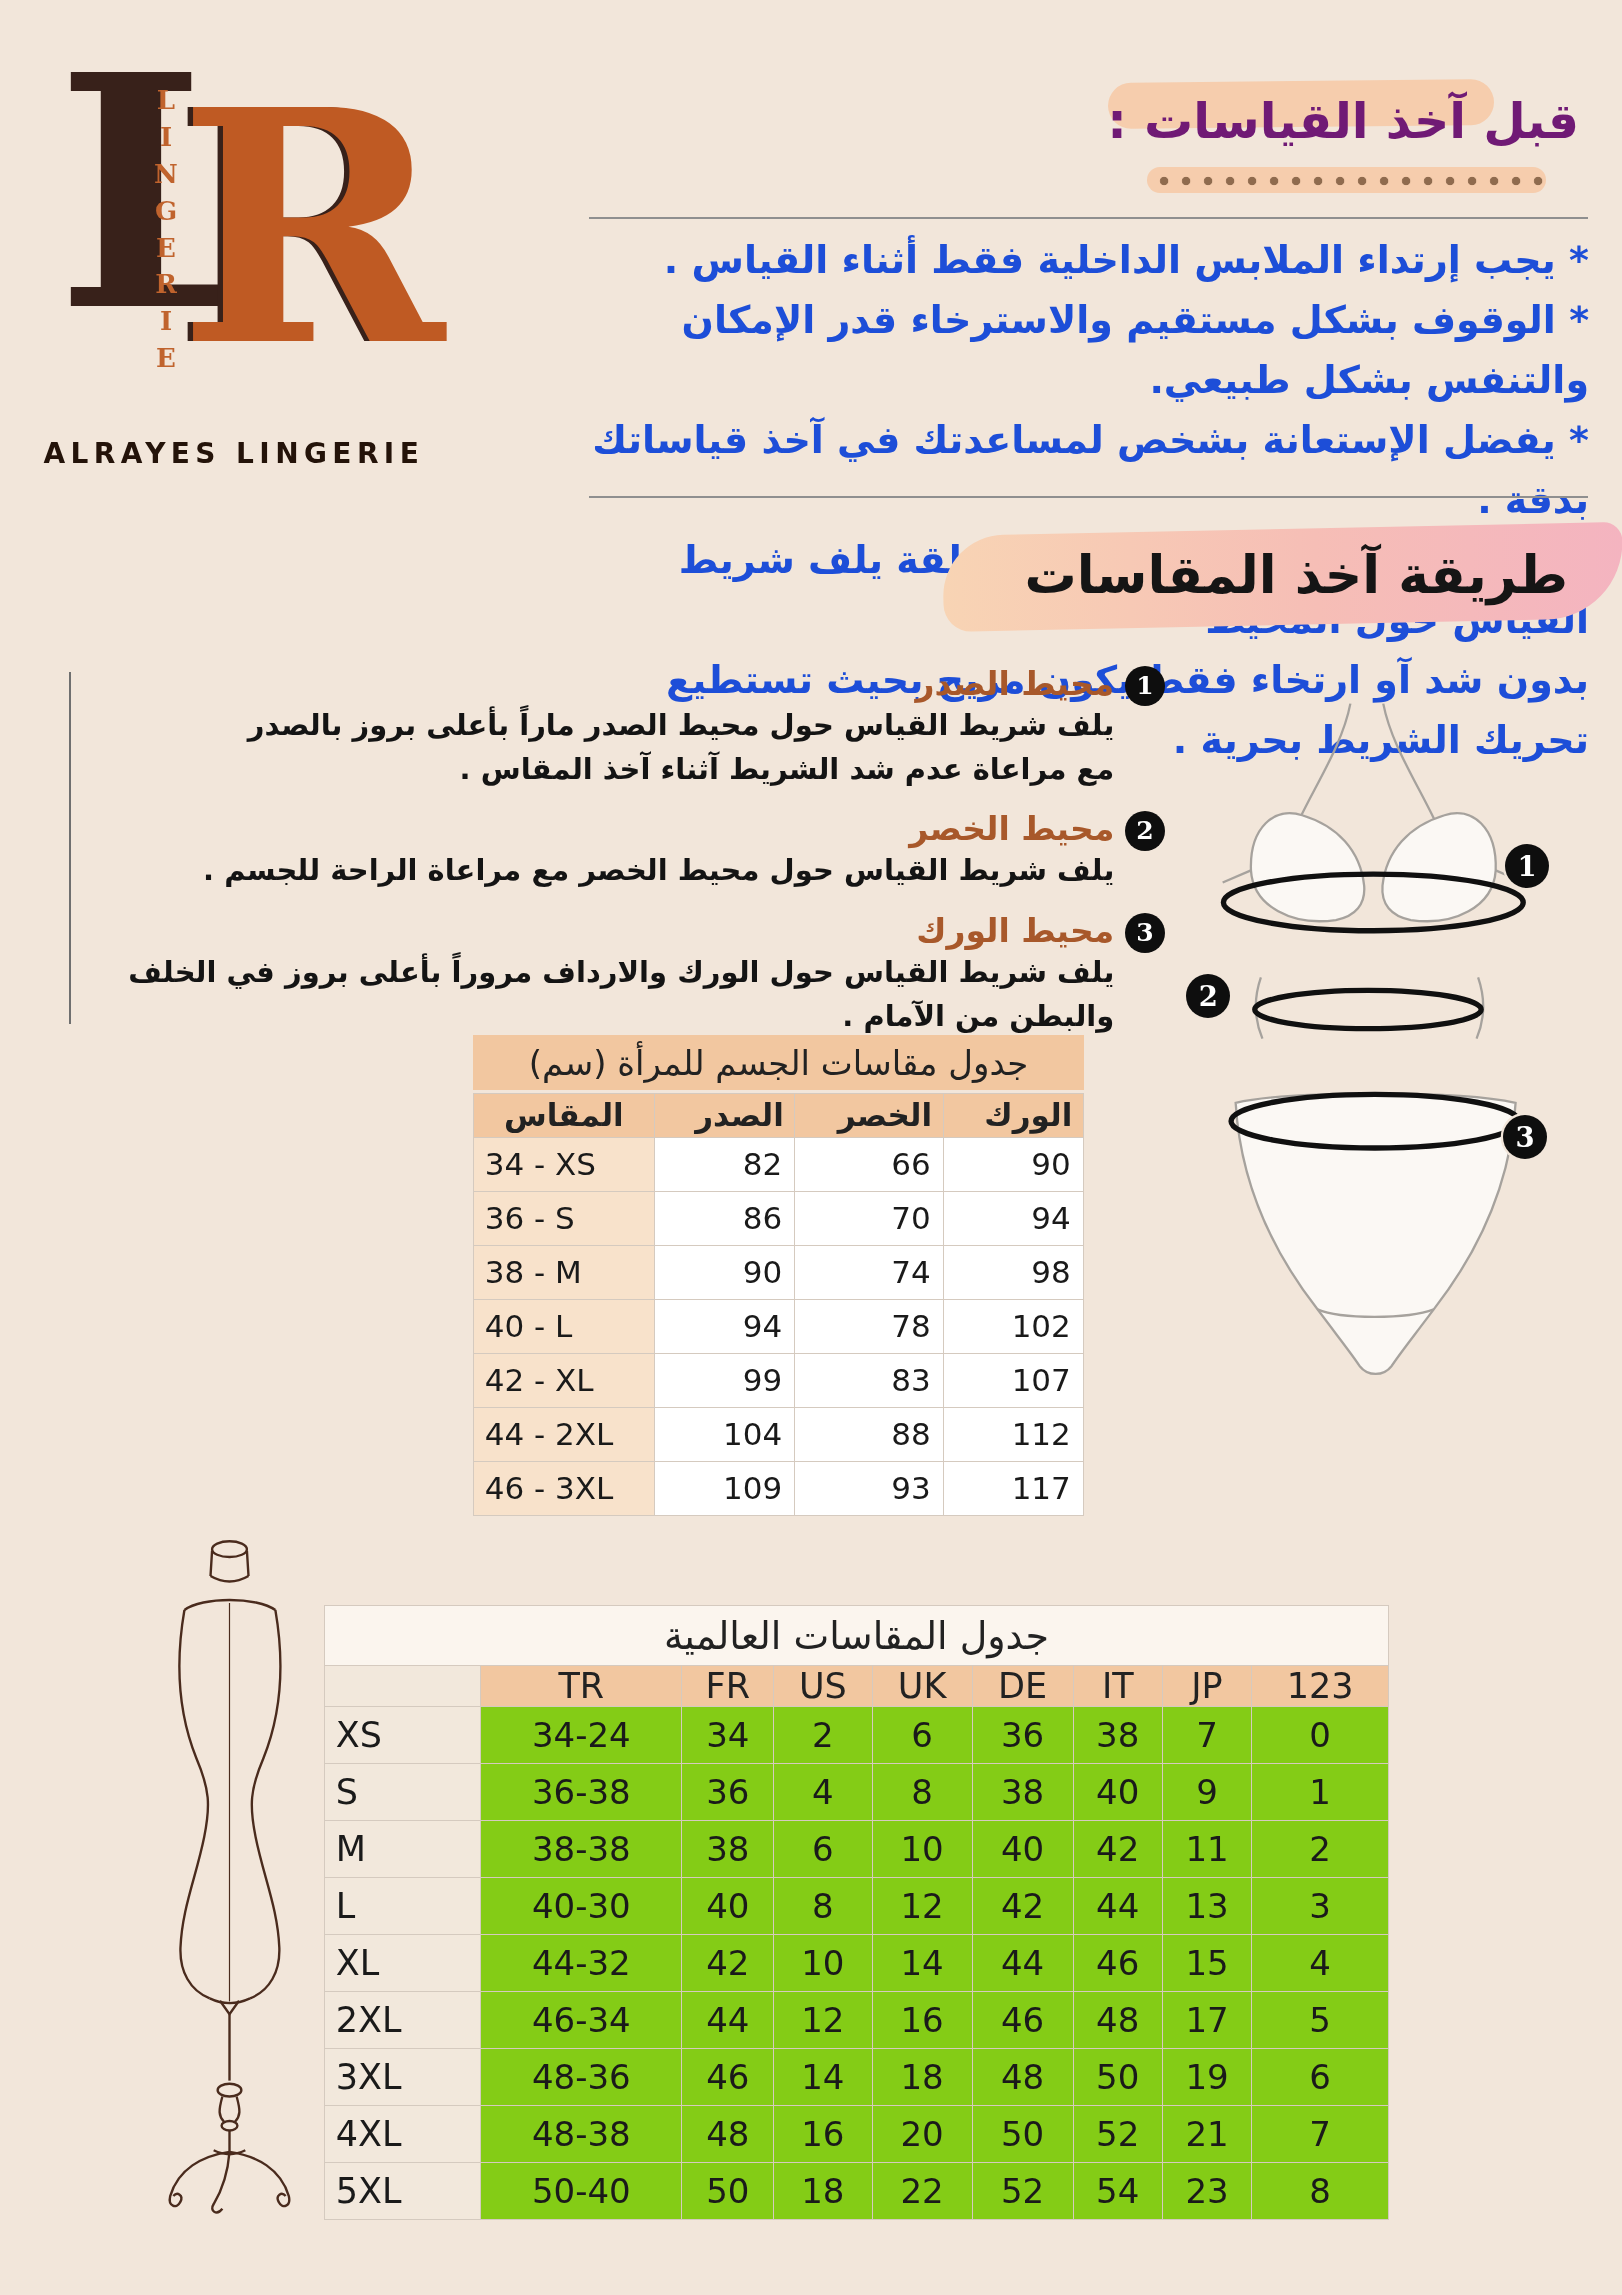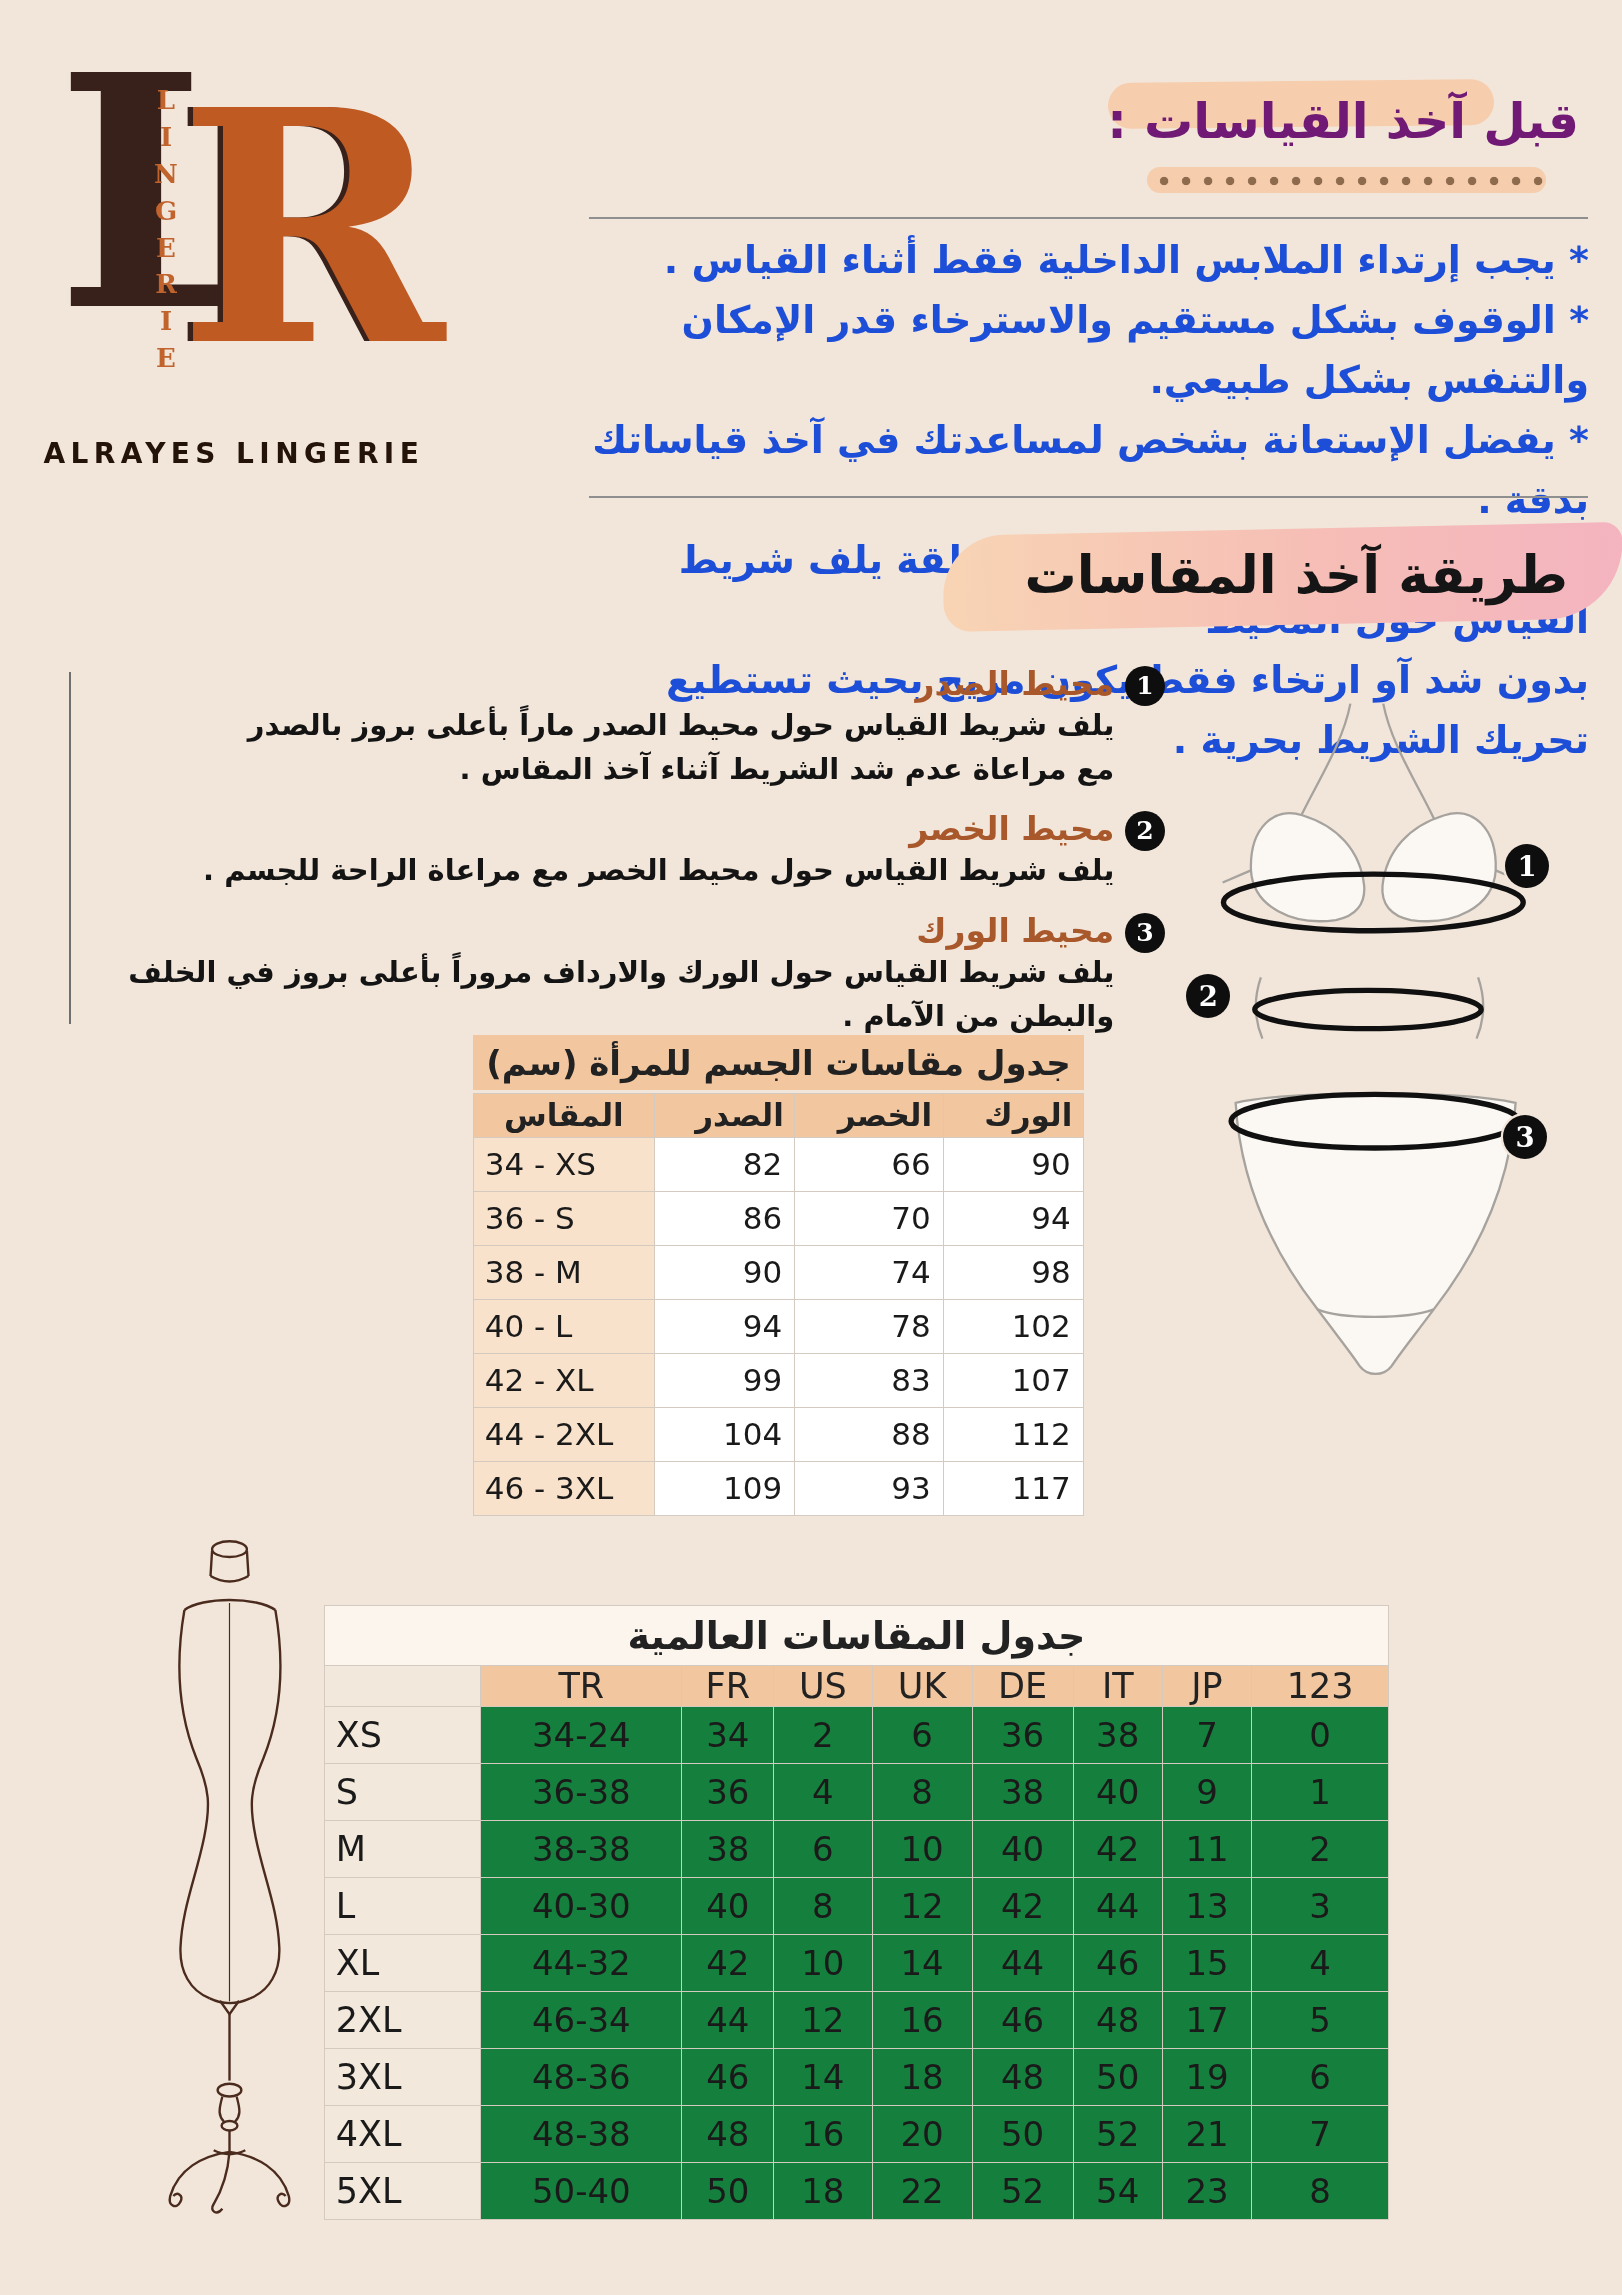--- a/index.html
+++ b/index.html
@@ -93,24 +93,24 @@
     font-family:"DejaVu Serif", serif; font-size:27.5px; font-weight:bold;
     box-shadow:0 0 0 2.3px #f2e6da;
   }
   .fig-badge.b1 { left:327px; top:171px; }
   .fig-badge.b2 { left:8.4px;  top:301px; }
   .fig-badge.b3 { left:325px; top:442px; }
 
   
   .table-block { position:absolute; }
   .tb-title {
-    background:#f2c7a0; color:#222; font-size:34px; font-weight:700;
+    background:#f2c7a0; color:#222; font-size:34px; font-weight:400;
     text-align:center; direction:rtl; padding:7.7px 0; margin-bottom:2.3px;
   }
-  table { border-collapse:collapse; width:100%; direction:ltr; background:#15803d; }
+  table { border-collapse:collapse; width:100%; direction:ltr; background:#84cc16; }
   th, td { border:0.8px solid #d5cabf; }
 
   #body-table-block { left:473px; top:1035px; width:611px; }
   #body-table th {
     background:#f2c7a0; font-size:31px; font-weight:600; color:#222;
     height:44px; padding:0 10.7px;
   }
   #body-table th.c0 { text-align:center; }
   #body-table th.c1, #body-table th.c2, #body-table th.c3 { text-align:right; }
   #body-table td { height:54px; font-size:31px; color:#1a1a1a; }

